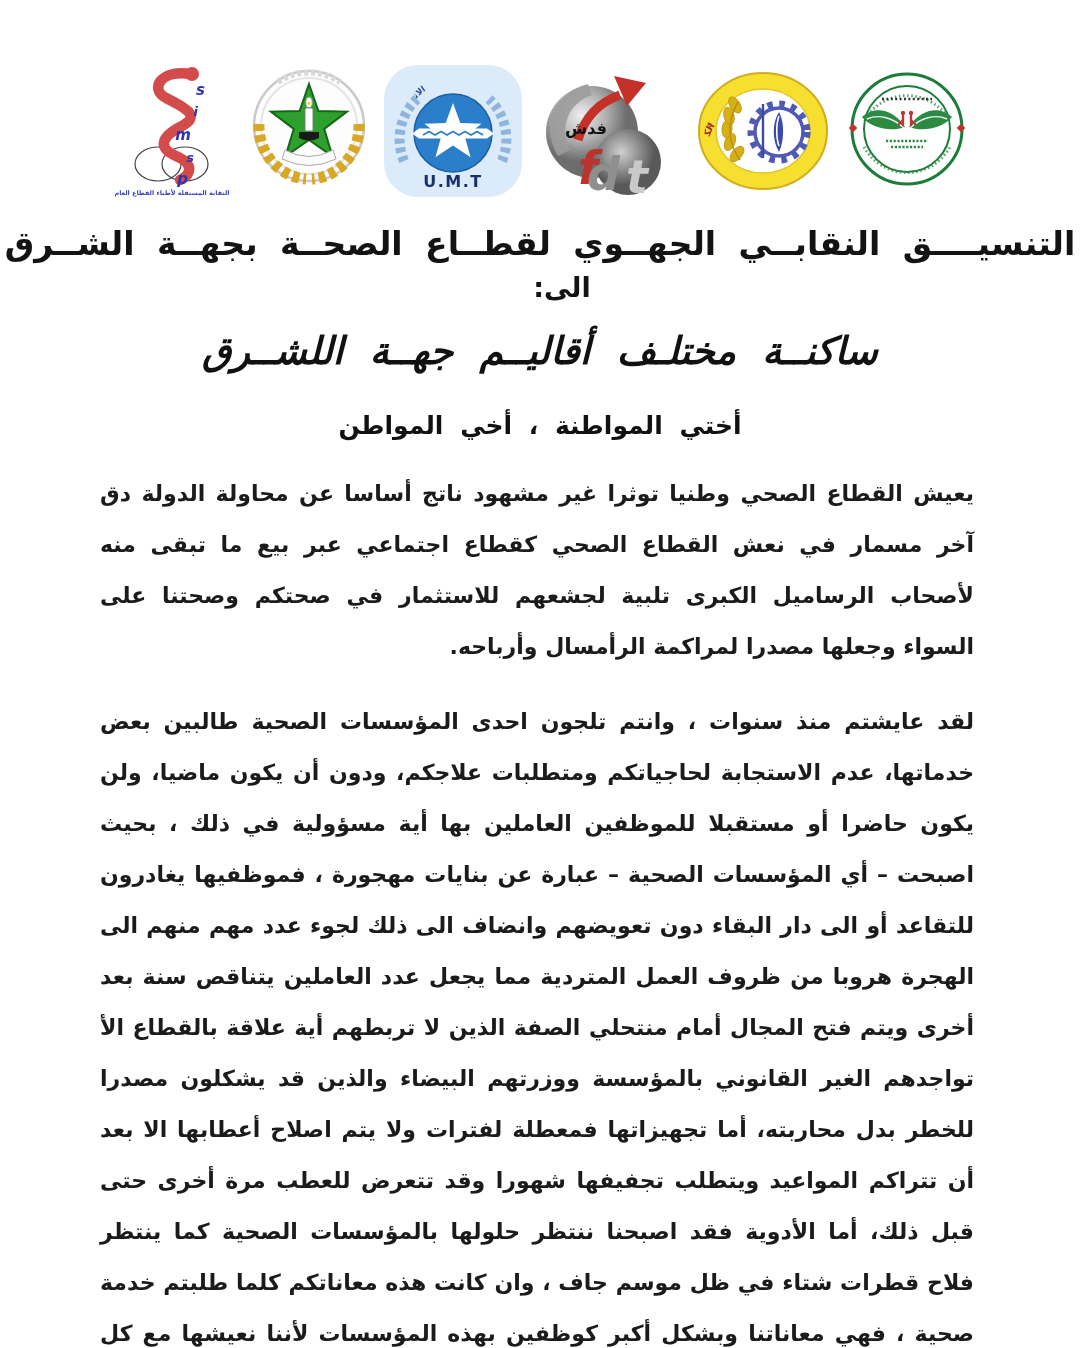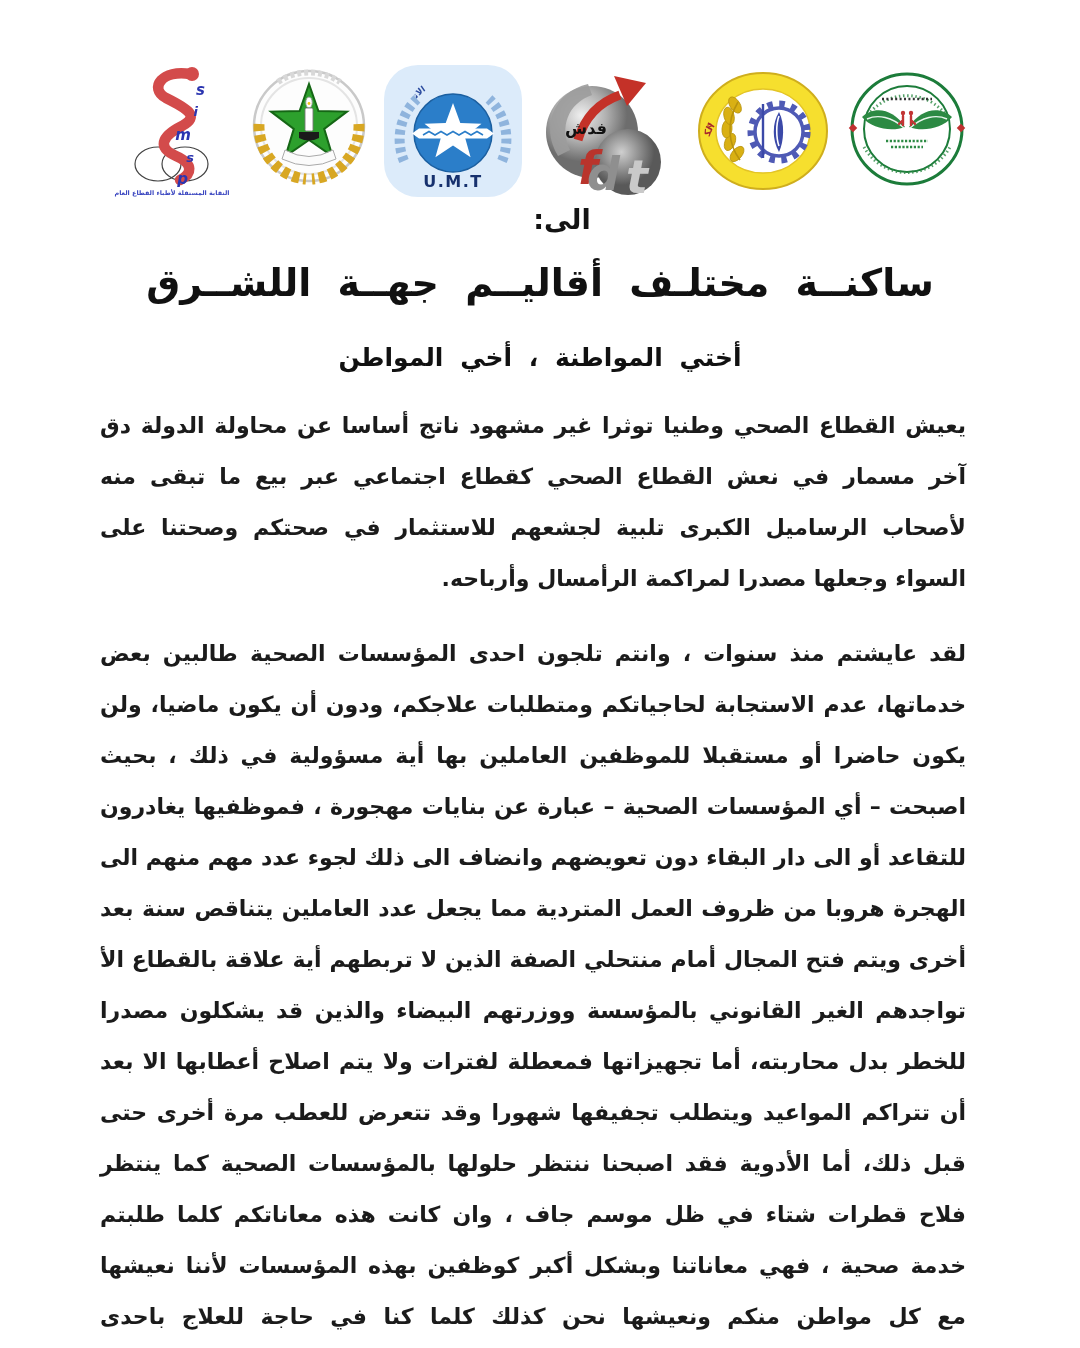--- a/index.html
+++ b/index.html
@@ -15,31 +15,31 @@
   .logo svg{display:block;}
   .title{
     margin-top:20px;text-align:center;font-size:33px;font-weight:800;
     word-spacing:11px;line-height:1.45;color:#131313;
   }
   .to-label{
     margin-top:4px;text-align:center;font-size:27px;font-weight:800;color:#131313;padding-left:44px;
   }
   .addressee{
     margin-top:26px;text-align:center;font-size:38px;font-weight:800;
-    word-spacing:13px;color:#111;
+    word-spacing:13px;color:#111;font-style:italic;
   }
   .salutation{
     margin-top:38px;text-align:center;font-size:25px;font-weight:800;
     word-spacing:8px;color:#111;
   }
   .body-text{
     margin:28px 0 0 0;padding:0 106px 0 100px;
   }
   .body-text p{
-    margin:0 8px 24px 0;
+    margin:0 0 24px 0;
     font-size:22px;font-weight:700;line-height:51px;
     text-align:justify;text-justify:inter-word;color:#1b1b1b;
   }
 </style>
 </head>
 <body>
 
 <div class="page">
 
   <div class="logos-row">
@@ -177,20 +177,21 @@
         <text x="90" y="53" font-size="13" font-weight="bold" font-style="italic" fill="#2b35b0">i</text>
         <text x="83" y="77" font-size="15" font-weight="bold" font-style="italic" fill="#2b35b0">m</text>
         <text x="86" y="99" font-size="13" font-weight="bold" font-style="italic" fill="#2b35b0">s</text>
         <text x="80" y="121" font-size="15" font-weight="bold" font-style="italic" fill="#2b35b0">p</text>
         <text x="64" y="132" font-size="6.4" font-weight="bold" fill="#3a46c0" text-anchor="middle">النقابة المستقلة لأطباء القطاع العام</text>
       </svg>
     </div>
 
   </div>
 
+  <div class="title">التنسيــــق النقابــي الجهــوي لقطــاع الصحــة بجهــة الشــرق</div>
   <div class="to-label">الى:</div>
   <div class="addressee">ساكنــة مختلـف أقاليــم جهــة اللشــرق</div>
   <div class="salutation">أختي المواطنة ، أخي المواطن</div>
 
   <div class="body-text">
     <p>يعيش القطاع الصحي وطنيا توثرا غير مشهود ناتج أساسا عن محاولة الدولة دق آخر مسمار في نعش القطاع الصحي كقطاع اجتماعي عبر بيع ما تبقى منه لأصحاب الرساميل الكبرى تلبية لجشعهم للاستثمار في صحتكم وصحتنا على السواء وجعلها مصدرا لمراكمة الرأمسال وأرباحه.</p>
     <p>لقد عايشتم منذ سنوات ، وانتم تلجون احدى المؤسسات الصحية طالبين بعض خدماتها، عدم الاستجابة لحاجياتكم ومتطلبات علاجكم، ودون أن يكون ماضيا، ولن يكون حاضرا أو مستقبلا للموظفين العاملين بها أية مسؤولية في ذلك ، بحيث اصبحت – أي المؤسسات الصحية – عبارة عن بنايات مهجورة ، فموظفيها يغادرون للتقاعد أو الى دار البقاء دون تعويضهم وانضاف الى ذلك لجوء عدد مهم منهم الى الهجرة هروبا من ظروف العمل المتردية مما يجعل عدد العاملين يتناقص سنة بعد أخرى ويتم فتح المجال أمام منتحلي الصفة الذين لا تربطهم أية علاقة بالقطاع الأ تواجدهم الغير القانوني بالمؤسسة ووزرتهم البيضاء والذين قد يشكلون مصدرا للخطر بدل محاربته، أما تجهيزاتها فمعطلة لفترات ولا يتم اصلاح أعطابها الا بعد أن تتراكم المواعيد ويتطلب تجفيفها شهورا وقد تتعرض للعطب مرة أخرى حتى قبل ذلك، أما الأدوية فقد اصبحنا ننتظر حلولها بالمؤسسات الصحية كما ينتظر فلاح قطرات شتاء في ظل موسم جاف ، وان كانت هذه معاناتكم كلما طلبتم خدمة صحية ، فهي معاناتنا وبشكل أكبر كوظفين بهذه المؤسسات لأننا نعيشها مع كل مواطن منكم ونعيشها نحن كذلك كلما كنا في حاجة للعلاج باحدى المؤسسات الصحية ولو كانت تلك التي نعمل بها وينطبق علينا القول " جزار ومعشي باللفت " .</p>
   </div>
 
 </div>

